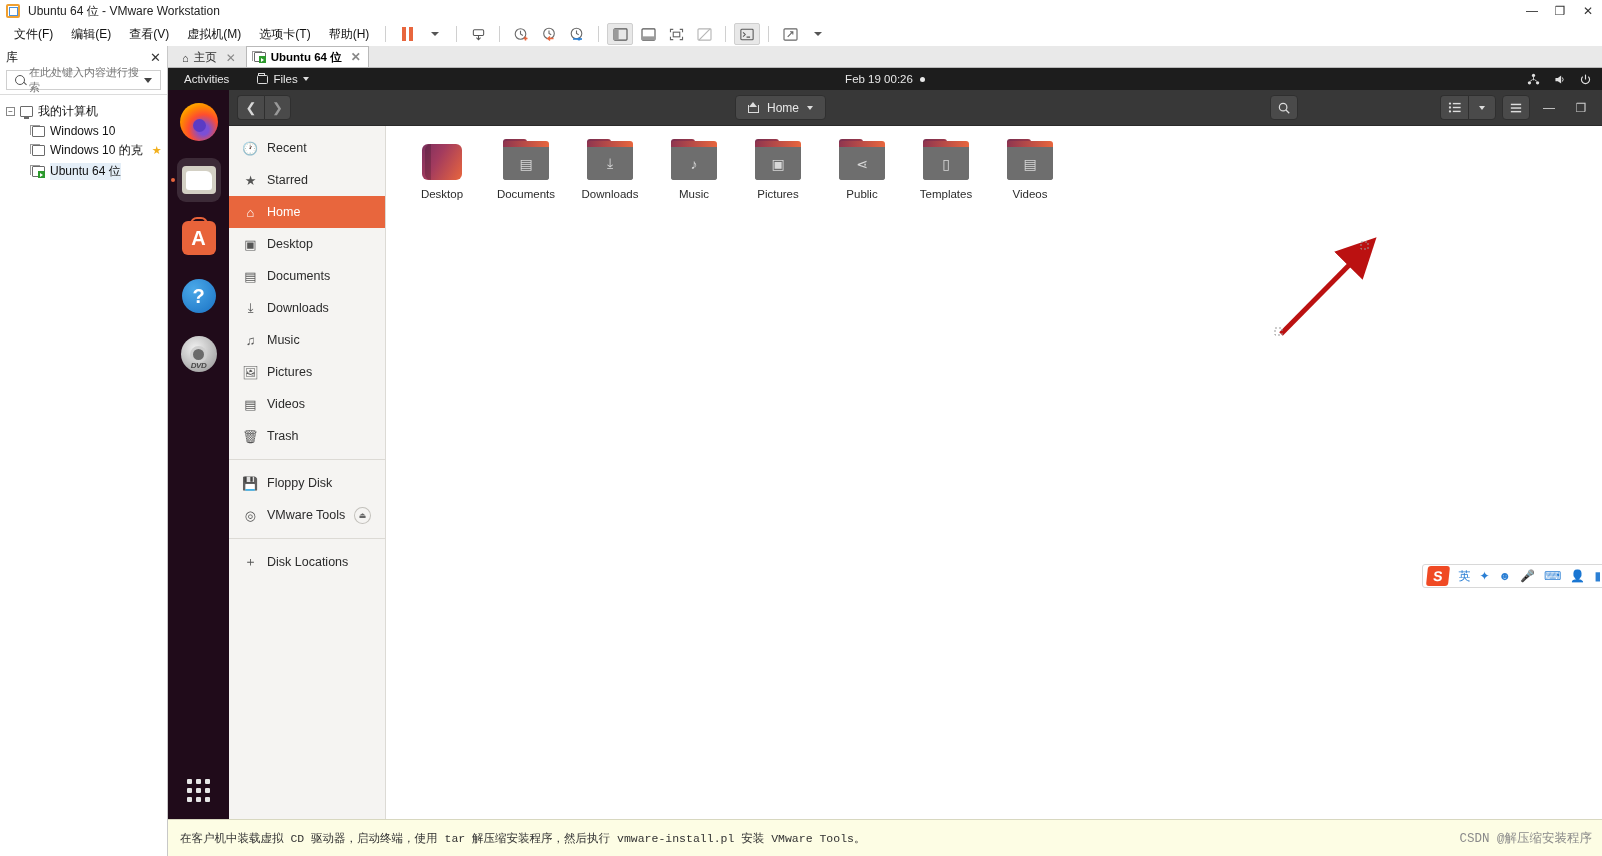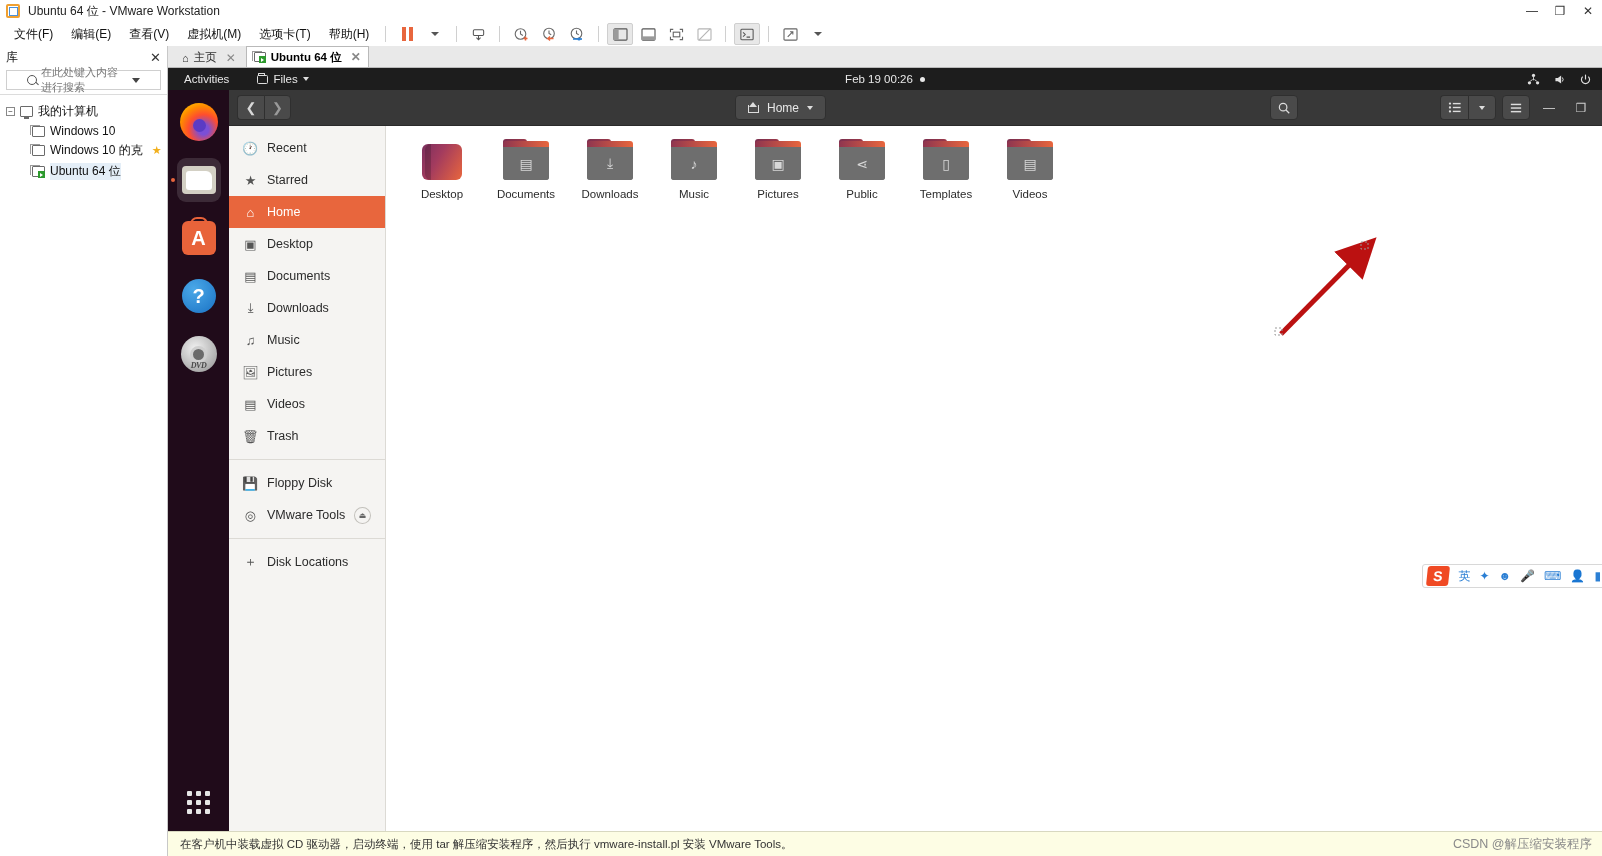--- a/index.html
+++ b/index.html
@@ -45,21 +45,21 @@
 
   
   .vm-body { flex:1; display:flex; min-height:0; }
 
   
   .library { width:168px; background:#fff; border-right:1px solid #c8c8c8; display:flex; flex-direction:column; }
   .lib-head { height:22px; display:flex; align-items:center; padding:0 6px; font-size:12px; color:#111; }
   .lib-head .x { margin-left:auto; font-size:13px; color:#333; }
   .lib-search {
     margin:2px 6px 4px 6px; height:20px; border:1px solid #cfcfcf; display:flex; align-items:center;
-    gap:4px; padding:0 20px; font-size:11px; color:#777;
+    gap:4px; padding:0 8px; font-size:11px; color:#777;
   }
   .lib-search .mag { width:10px;height:10px;border:1.3px solid #555;border-radius:50%;position:relative;flex:none; }
   .lib-search .mag::after{content:"";position:absolute;width:4px;height:1.3px;background:#555;transform:rotate(45deg);right:-3px;bottom:0;}
   .lib-search .dd { margin-left:auto; width:0;height:0;border-left:4px solid transparent;border-right:4px solid transparent;border-top:5px solid #444; }
   .lib-tree { border-top:1px solid #dcdcdc; padding-top:6px; font-size:12px; color:#111; flex:1; }
   .tnode { display:flex; align-items:center; gap:5px; padding:2px 0 2px 6px; white-space:nowrap; }
   .tnode .exp { width:9px;height:9px;border:1px solid #888;font-size:8px;line-height:7px;text-align:center;color:#333;flex:none;background:#fff;}
   .tnode .tico { width:13px; height:11px; flex:none; position:relative; }
   .mon-ico { border:1.4px solid #6a6a6a; border-radius:1px; }
   .mon-ico::after { content:""; position:absolute; left:3px; bottom:-3px; width:5px; height:2px; background:#6a6a6a; }
@@ -105,21 +105,21 @@
   .ff {
     width:38px;height:38px;border-radius:50%;
     background:radial-gradient(circle at 62% 70%, #7b4fd6 0%, #7b4fd6 14%, #ff4d2e 42%, #ff8a00 66%, #ffc800 90%);
   }
   .ff::after { content:""; position:absolute; width:13px;height:13px;border-radius:50%;background:#5b3bc4; left:16px; top:19px; }
   .nautilus-ico { width:34px;height:28px;border-radius:4px;background:#d3d0c4; position:relative; }
   .nautilus-ico::after{content:"";position:absolute;left:4px;top:5px;width:26px;height:19px;background:#fff;border-radius:3px 6px 3px 3px;}
   .ubusoft { width:34px;height:34px;border-radius:6px;background:#e8633a; position:relative; display:flex;align-items:center;justify-content:center; color:#fff; font-size:20px; font-weight:bold;}
   .ubusoft::before{content:"";position:absolute;top:-4px;width:14px;height:8px;border:2px solid #e8633a;border-bottom:none;border-radius:7px 7px 0 0;}
   .helpico { width:34px;height:34px;border-radius:50%;background:radial-gradient(circle at 35% 30%, #4aa8e8, #1a72c4); color:#fff; display:flex;align-items:center;justify-content:center;font-size:20px;font-weight:bold;}
-  .dvdico { width:36px;height:36px;border-radius:50%;background:radial-gradient(circle at 40% 35%, #f2f2f2, #b8b8b8 60%, #8e8e8e); display:flex;align-items:center;justify-content:center; position:relative;font-family:Liberation Serif, serif;}
+  .dvdico { width:36px;height:36px;border-radius:50%;background:radial-gradient(circle at 40% 35%, #f2f2f2, #b8b8b8 60%, #8e8e8e); display:flex;align-items:center;justify-content:center; position:relative;}
   .dvdico::after{content:"";position:absolute;width:11px;height:11px;border-radius:50%;background:#6a6a6a;border:3px solid #cfcfcf;}
   .dvdico span{position:absolute;bottom:2px;font-size:8px;font-weight:bold;font-style:italic;color:#4a4a4a;letter-spacing:-0.5px;z-index:2;}
   .apps-grid { position:absolute; bottom:16px; width:24px; height:24px; display:grid; grid-template-columns:repeat(3,1fr); gap:3px; }
   .apps-grid i { display:block; width:5px;height:5px;border-radius:1px;background:#e6e6e6; }
 
   
   .nautilus { position:absolute; left:61px; top:22px; right:0; bottom:0; background:#ffffff; display:flex; flex-direction:column; }
   .nau-head { height:36px; background:#383838; display:flex; align-items:center; padding:0 8px; gap:6px; border-bottom:1px solid #2a2a2a;}
   .nav-pair { display:flex; }
   .nav-btn { width:27px;height:25px; background:#4a4a4a; border:1px solid #2f2f2f; color:#d8d8d8; font-size:13px; display:flex;align-items:center;justify-content:center;}
@@ -165,21 +165,21 @@
   .archive-ico::before{content:"";position:absolute;left:3px;top:8px;width:11px;height:7px;background:#fff;border-radius:1px;}
   .archive-ico::after{content:"";position:absolute;right:0;top:0;width:11px;height:32px;background:rgba(0,0,0,0.07);border-radius:0 4px 4px 0;}
   .annot-svg { position:absolute; left:0; top:0; width:100%; height:100%; pointer-events:none; }
 
   
   .ime { position:absolute; right:0; top:583px; height:24px; display:flex; align-items:center; gap:9px; background:#fff; border:1px solid #d8d8d8; border-radius:3px; padding:0 6px 0 4px; }
   .ime .s-logo { width:22px;height:20px; background:#f04a24; color:#fff; font-weight:bold; font-size:14px; display:flex;align-items:center;justify-content:center; border-radius:3px; transform:skewX(-6deg); }
   .ime .it { font-size:12px; color:#2b7fd4; }
 
   
-  .vm-status { height:24px; background:#fdfde4; border-top:1px solid #d8d8c0; display:flex; align-items:center; padding:12px 12px; font-size:11.5px; color:#333; position:relative; }
+  .vm-status { height:24px; background:#fdfde4; border-top:1px solid #d8d8c0; display:flex; align-items:center; padding:18px 12px; font-size:11.5px; color:#333; position:relative;font-family:Liberation Mono, monospace; }
   .watermark { position:absolute; right:10px; font-size:12.5px; color:#8a8a8a; display:flex; align-items:center; gap:4px; }
 </style>
 </head>
 <body>
 
 <div id="vmware-window">
 
   <div class="titlebar">
     <div class="app-icon"></div>
     <div class="title">Ubuntu 64 位 - VMware Workstation</div>

